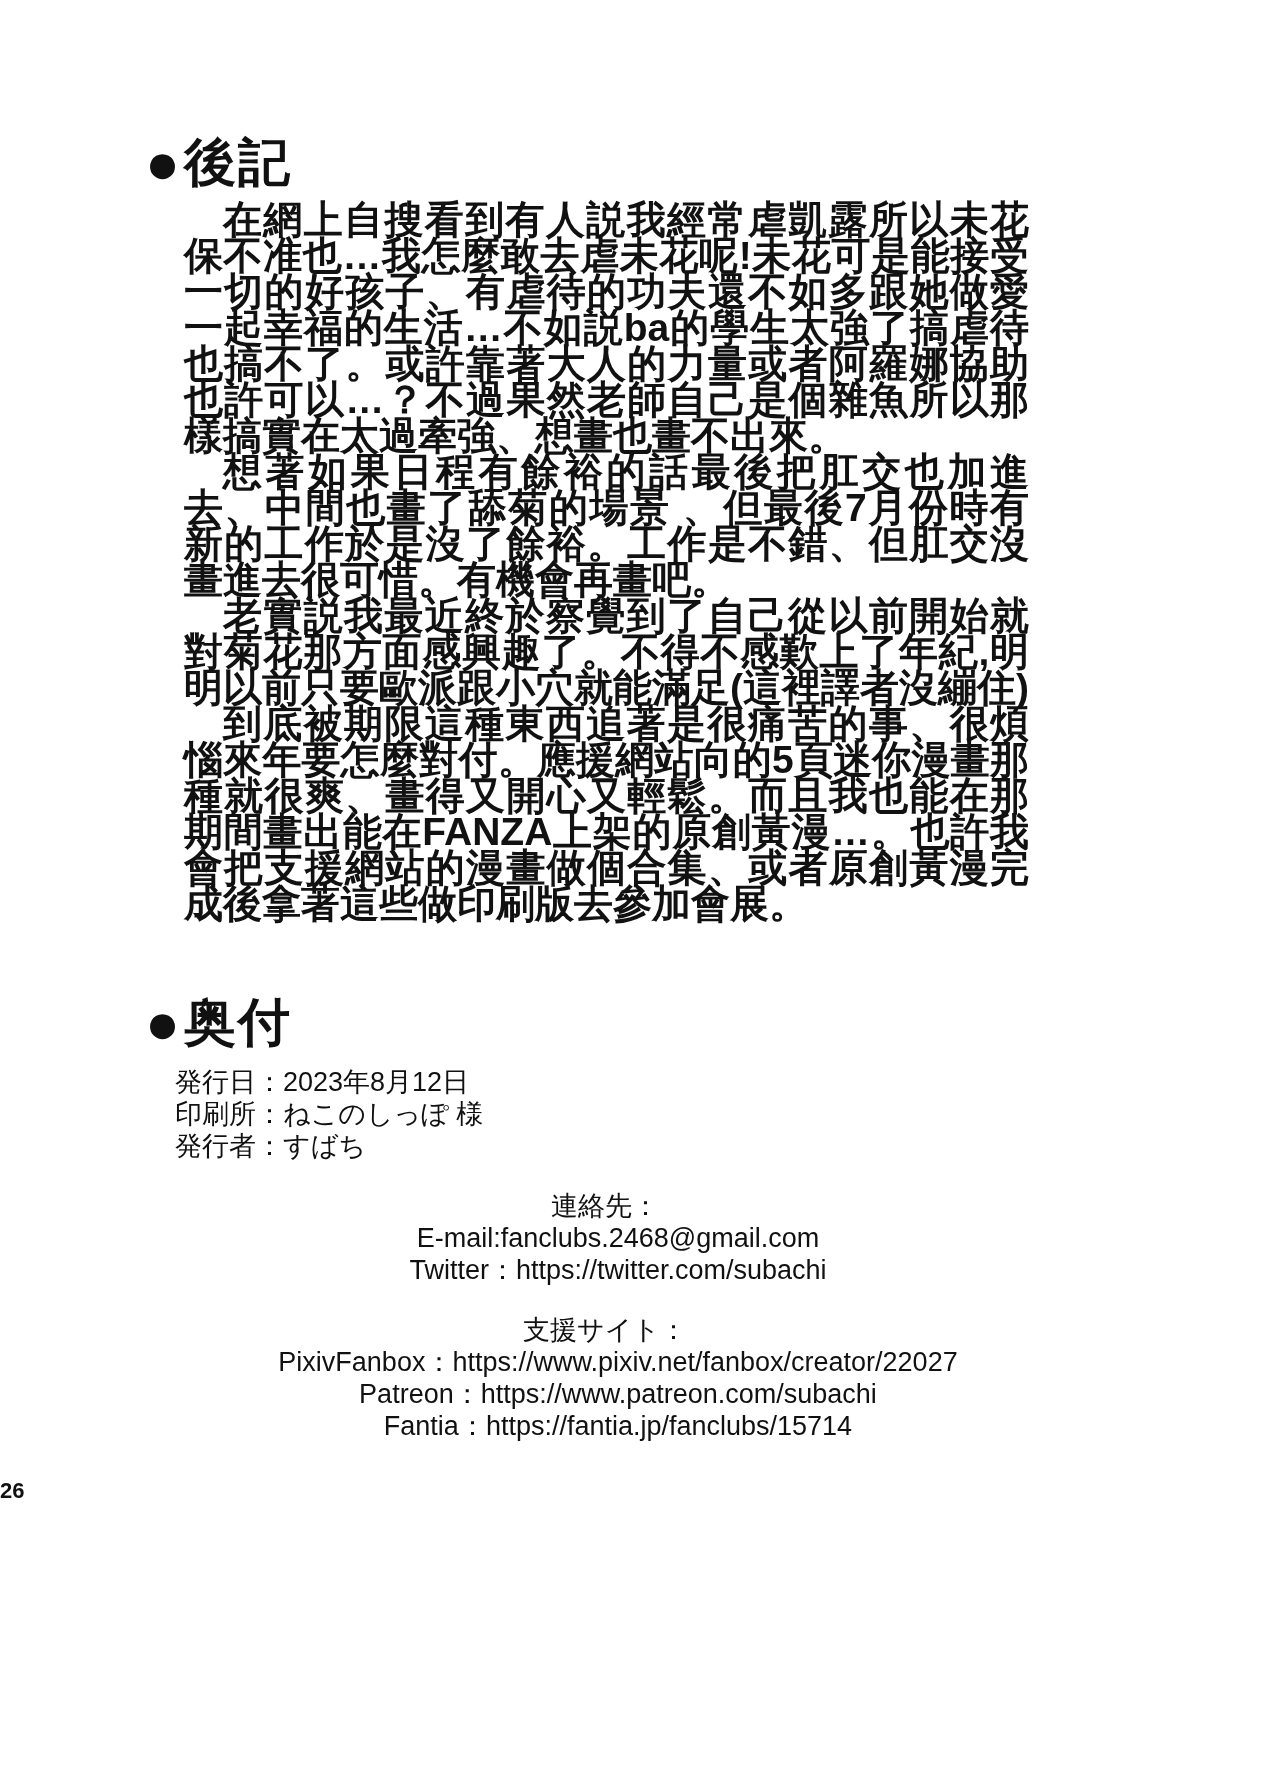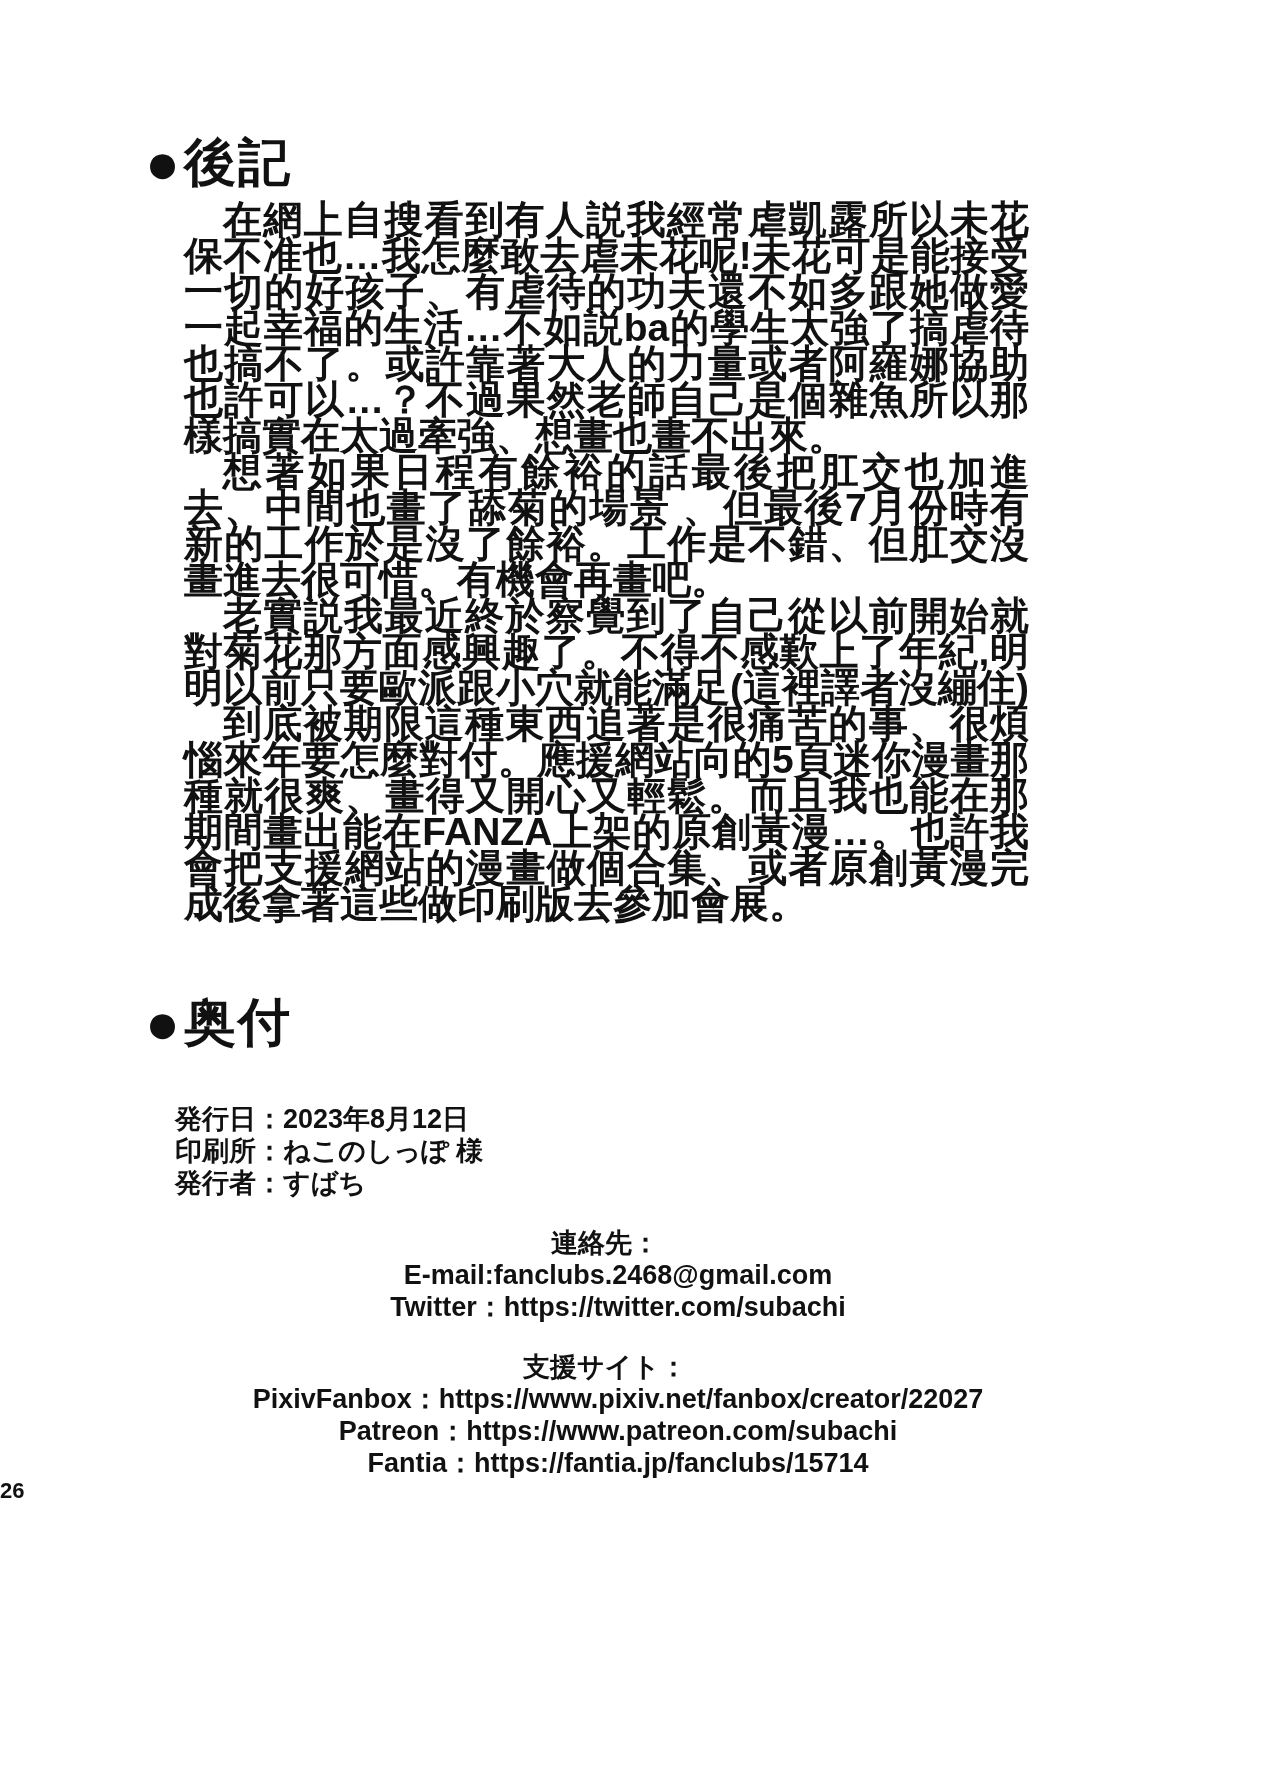--- a/index.html
+++ b/index.html
@@ -52,22 +52,21 @@
     text-indent: 1.5em;
   }
 
   #colophon-body {
     position: absolute;
     left: 175px;
     top: 1066px;
     width: 860px;
     font-size: 27px;
     line-height: 32px;
-    font-weight: 700;
-    margin-top: 37px;
+    font-weight: 400;
   }
   .colophon-row {
     white-space: nowrap;
   }
   .colophon-group {
     margin-top: 28px;
     text-align: center;
   }
   .colophon-items {
     margin-left: 26px;

